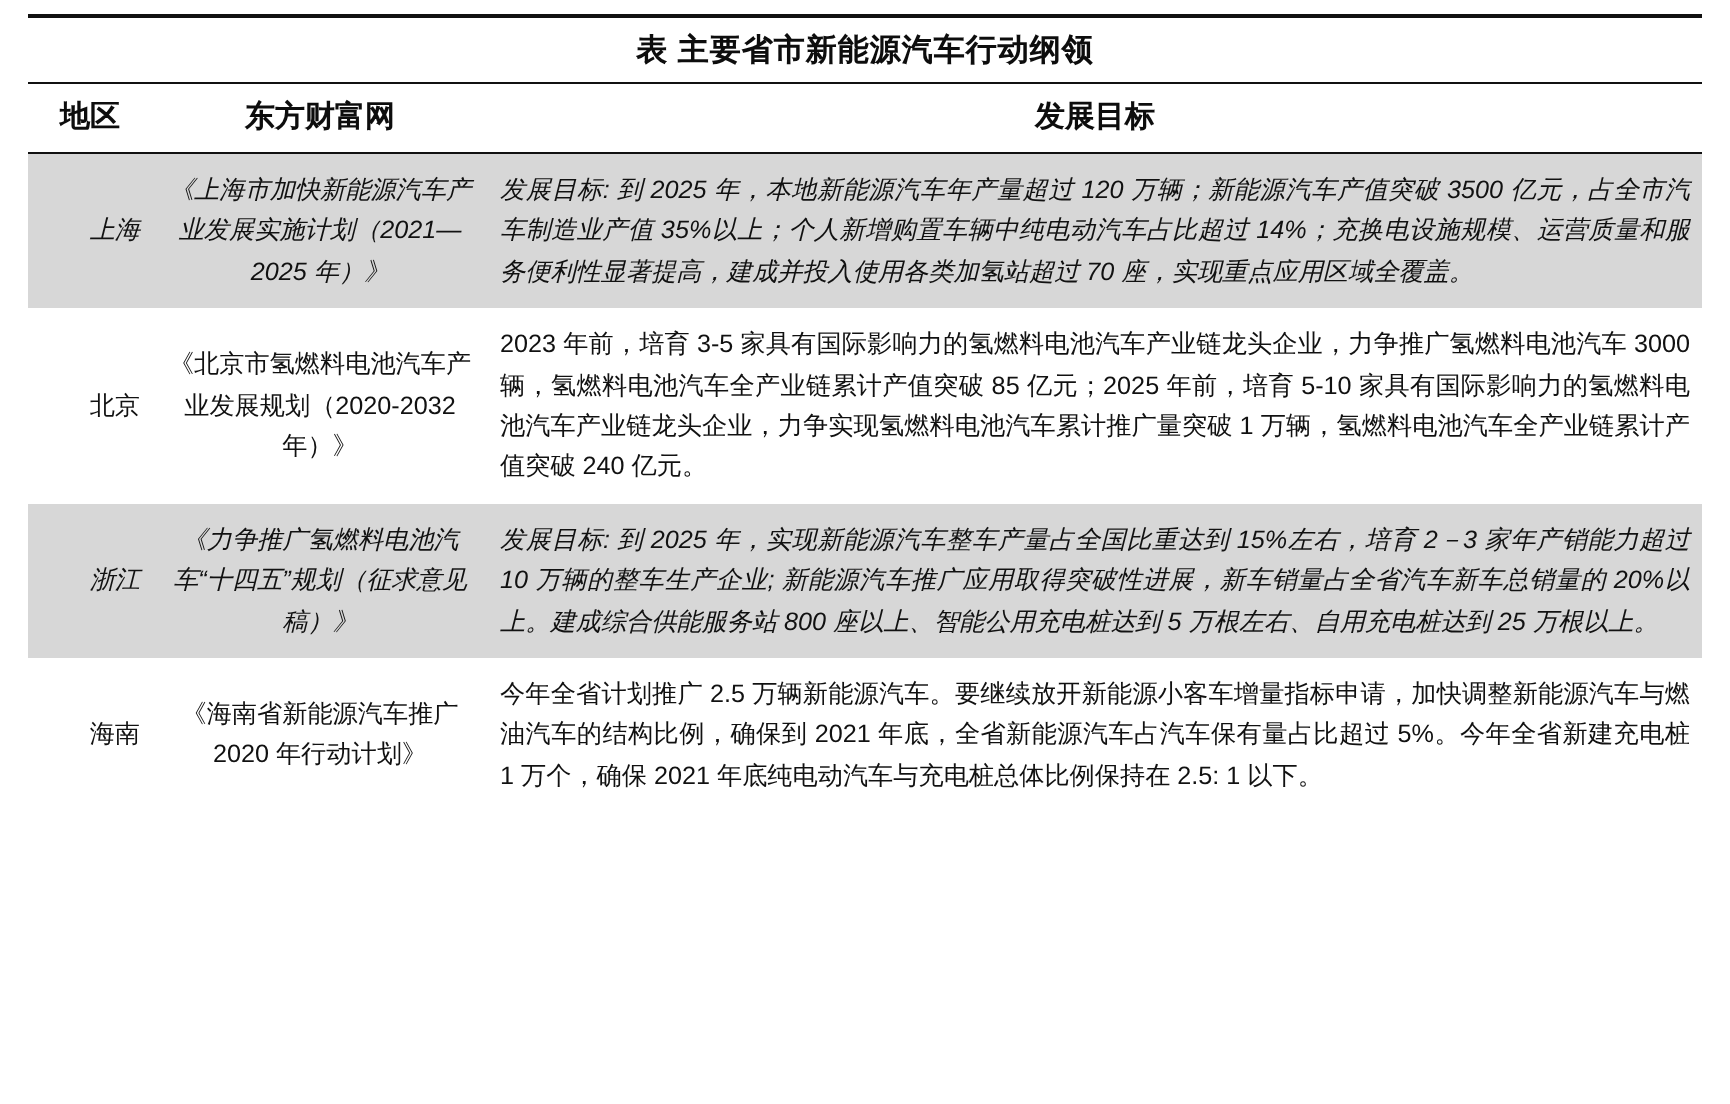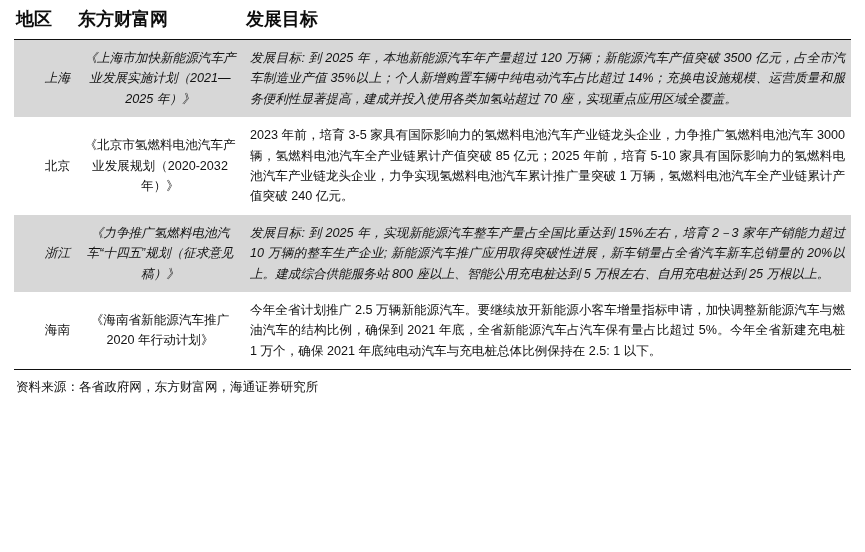--- a/index.html
+++ b/index.html
@@ -34,26 +34,26 @@
     letter-spacing: 0.5px;
     color: #0d0d0d;
   }
   
   table.main {
     width: 100%;
     border-collapse: collapse;
     table-layout: fixed;
   }
   table.main thead th {
-    font-size: 18px;
+    font-size: 15px;
     font-weight: bold;
     padding: 7px 2px 8px 2px;
     border-bottom: 1px solid #111111;
     color: #0d0d0d;
-    text-align: left;
+    text-align: center;
     vertical-align: middle;
   }
   col.c-region { width: 62px; }
   col.c-policy { width: 168px; }
   col.c-goal { width: auto; }
 
   table.main tbody td {
     font-size: 12.6px;
     line-height: 1.62;
     vertical-align: middle;
@@ -88,20 +88,23 @@
   .source-text {
     font-size: 12.6px;
     color: #111111;
   }
 </style>
 </head>
 <body>
 
 <div class="page">
 
+  <div class="title-wrap">
+    <span class="title-text">表  主要省市新能源汽车行动纲领</span>
+  </div>
 
   <table class="main">
     <colgroup>
       <col class="c-region">
       <col class="c-policy">
       <col class="c-goal">
     </colgroup>
     <thead>
       <tr>
         <th>地区</th>
@@ -126,17 +129,14 @@
         <td class="goal">发展目标: 到 2025 年，实现新能源汽车整车产量占全国比重达到 15%左右，培育 2－3 家年产销能力超过 10 万辆的整车生产企业; 新能源汽车推广应用取得突破性进展，新车销量占全省汽车新车总销量的 20%以上。建成综合供能服务站 800 座以上、智能公用充电桩达到 5 万根左右、自用充电桩达到 25 万根以上。</td>
       </tr>
       <tr class="plain">
         <td class="region">海南</td>
         <td class="policy">《海南省新能源汽车推广 2020 年行动计划》</td>
         <td class="goal">今年全省计划推广 2.5 万辆新能源汽车。要继续放开新能源小客车增量指标申请，加快调整新能源汽车与燃油汽车的结构比例，确保到 2021 年底，全省新能源汽车占汽车保有量占比超过 5%。今年全省新建充电桩 1 万个，确保 2021 年底纯电动汽车与充电桩总体比例保持在 2.5: 1 以下。</td>
       </tr>
     </tbody>
   </table>
 
-  <div class="source-wrap">
-    <span class="source-text">资料来源：各省政府网，东方财富网，海通证券研究所</span>
-  </div>
 
 </div>
 
 </body></html>

